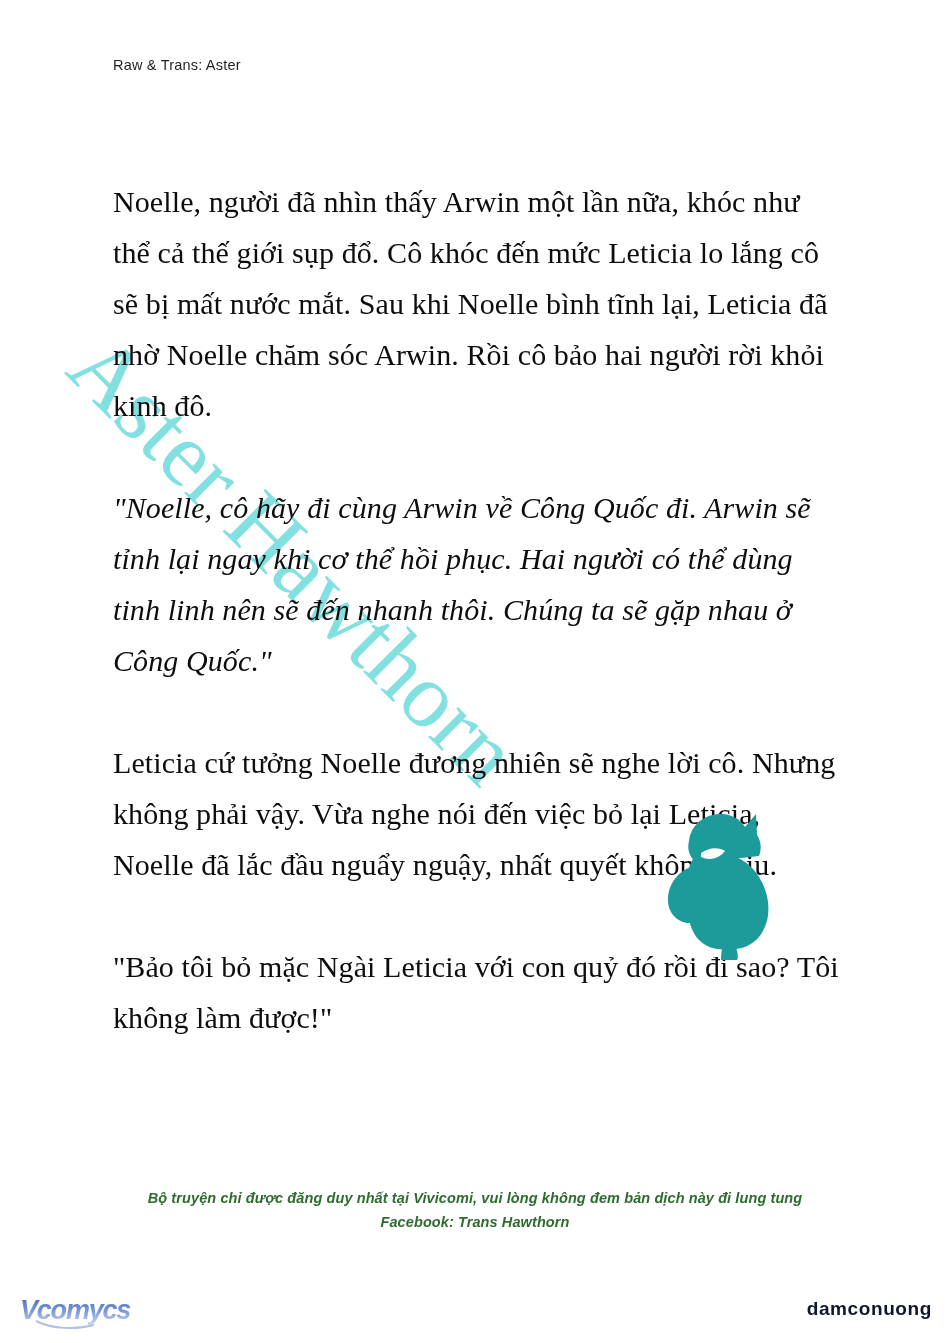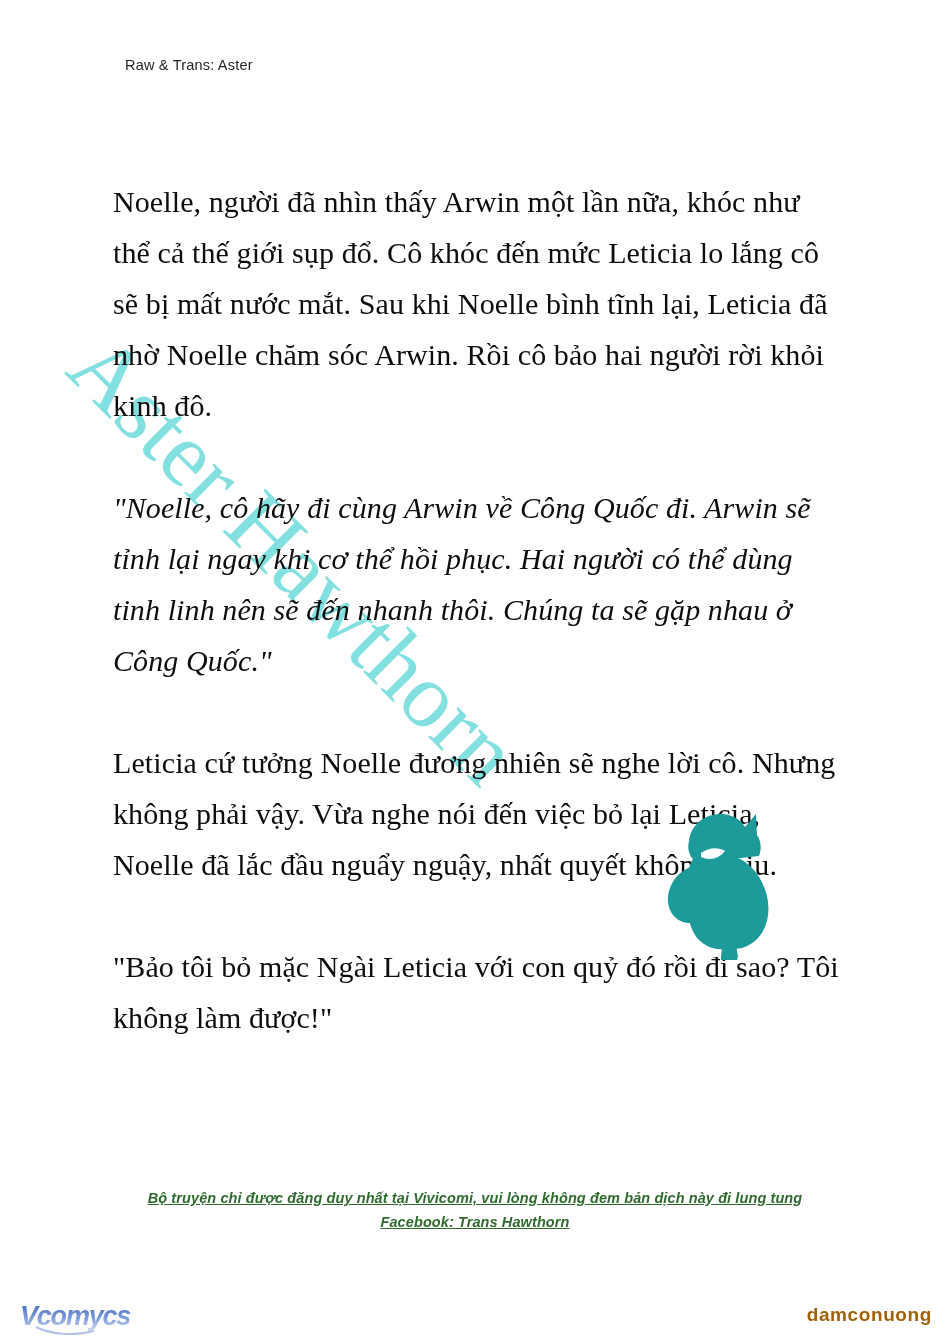--- a/index.html
+++ b/index.html
@@ -24,21 +24,20 @@
   
   .credit {
     position: absolute;
     left: 113px;
     top: 57px;
     font-family: "Liberation Sans", "DejaVu Sans", sans-serif;
     font-size: 14.5px;
     color: #231f20;
     letter-spacing: 0.2px;
     white-space: nowrap;
-    margin-left: 12px;
   }
 
   
   .content {
     position: absolute;
     left: 113px;
     top: 176px;
     width: 726px;
   }
 
@@ -101,27 +100,27 @@
     top: 1186px;
     text-align: center;
     font-family: "Liberation Sans", "DejaVu Sans", sans-serif;
     font-style: italic;
     font-weight: bold;
     font-size: 14.5px;
     line-height: 24px;
     color: #2f6b2f;
     letter-spacing: 0.1px;
   }
-  .footer-note div { white-space: nowrap; text-decoration: underline; }
+  .footer-note div { white-space: nowrap; }
 
   
   .bottom-bar {
     position: absolute;
     left: 0;
-    bottom: 0;
+    bottom: 6px;
     width: 950px;
     height: 53px;
     background: #ffffff;
   }
 
   .brand-logo {
     position: absolute;
     left: 18px;
     top: 6px;
     width: 132px;
@@ -130,21 +129,21 @@
   .brand-logo svg { display: block; }
 
   .site-tag {
     position: absolute;
     right: 18px;
     top: 14px;
     font-family: "Liberation Sans", "DejaVu Sans", sans-serif;
     font-size: 19px;
     font-weight: bold;
     letter-spacing: 0.6px;
-    color: #a16207;
+    color: #0f172a;
     text-shadow: 0 0 3px #ffffff, 0 0 6px #ffffff;
   }
 </style>
 </head>
 <body>
 
 <div class="page">
 
   <div class="credit">Raw &amp; Trans: Aster</div>
 

